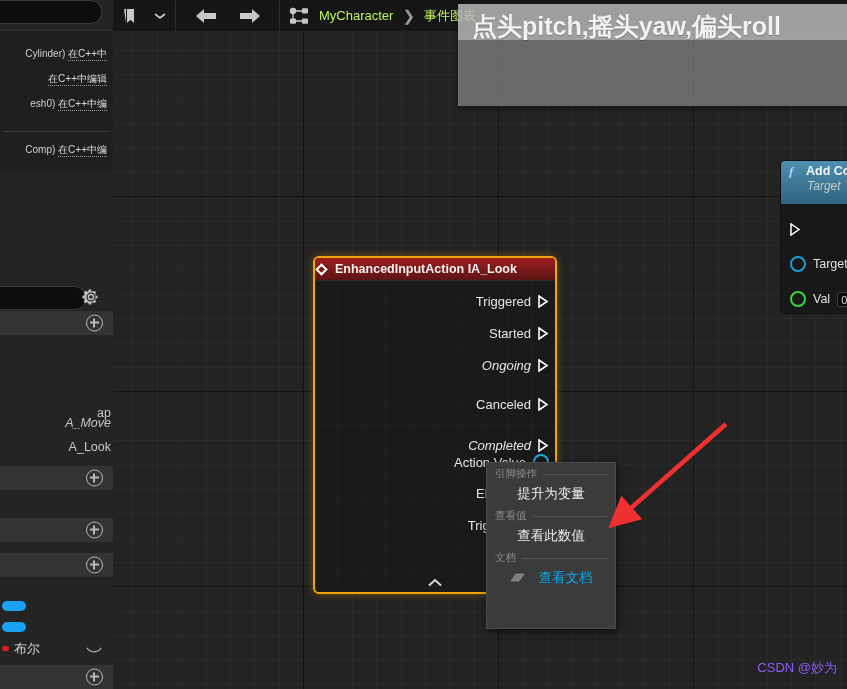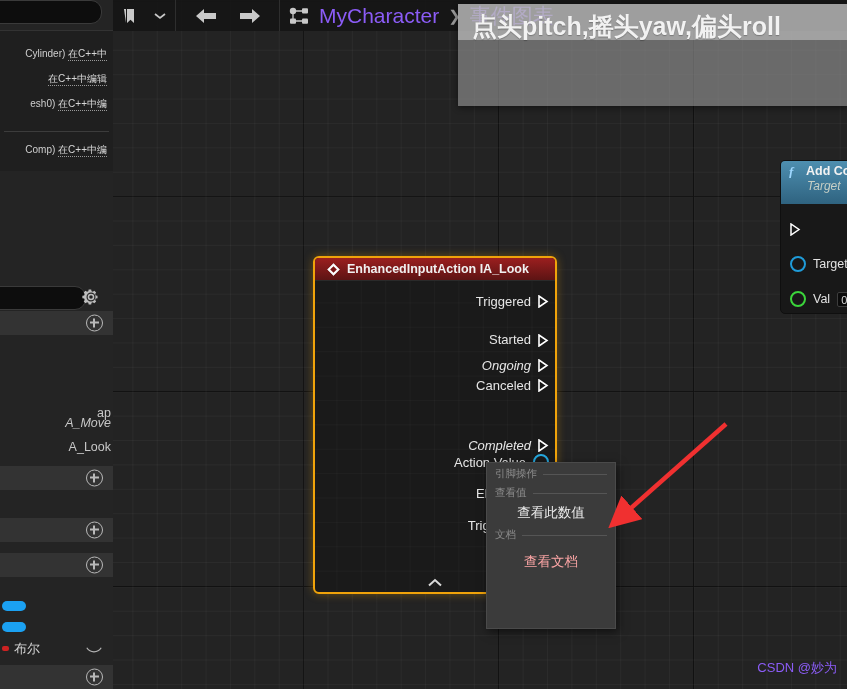--- a/index.html
+++ b/index.html
@@ -43,34 +43,34 @@
     background-position:-5px 1px,-5px 1px,-5px 1px,-5px 1px;
     z-index:1;
   }
 
   
   .toolbar{position:absolute;left:113px;top:0;width:734px;height:31px;background:rgba(22,22,22,0.93);z-index:10;display:flex;align-items:center;}
   .tb-sep{width:1px;height:31px;background:#2e2e2e;}
   .tb-btn{width:31px;height:31px;display:flex;align-items:center;justify-content:center;}
   .tb-ico{fill:#c9c9c9;}
   .crumb{display:flex;align-items:center;gap:9px;padding-left:9px;}
-  .crumb-text{font-size:21px;color:#8b5cf6;text-align:right;}
+  .crumb-text{font-size:13px;color:#bef264;text-align:right;}
   .crumb-sep{font-size:15px;color:#9a9a9a;}
 
   
   .note{position:absolute;left:458px;top:4px;width:389px;height:102px;background:rgba(150,150,150,0.62);z-index:12;box-shadow:0 2px 6px rgba(0,0,0,.45);}
   .note-head{position:absolute;left:0;top:0;right:0;height:36px;background:rgba(205,205,205,0.55);}
   .note-title{position:absolute;left:14px;top:6px;font-size:25px;font-weight:bold;color:#f2f2f2;white-space:nowrap;text-shadow:0 1px 1px rgba(0,0,0,.25);}
 
   
   .node{position:absolute;left:313px;top:256px;width:240px;height:334px;z-index:20;
         background:#1a1a1a;border:2px solid #f0a30a;border-radius:6px;
         box-shadow:0 0 10px rgba(240,163,10,0.35);overflow:hidden;}
   .node-hdr{height:22px;background:linear-gradient(to bottom,#9b1f1f,#5d1414);
-            border-bottom:1px solid #2a2a2a;display:flex;align-items:center;padding-left:12px;gap:7px;}
+            border-bottom:1px solid #2a2a2a;display:flex;align-items:center;padding-left:0;gap:7px;}
   .node-hdr-title{font-size:12.5px;font-weight:bold;color:#f0f0f0;white-space:nowrap;}
   .node-body{position:relative;height:310px;
     background-image:
       linear-gradient(to right, rgba(255,255,255,0.022) 1px, transparent 1px),
       linear-gradient(to bottom, rgba(255,255,255,0.022) 1px, transparent 1px);
     background-size:24.4px 24.4px;background-position:-3px -3px;}
   .pinrow{position:absolute;right:6px;display:flex;align-items:center;justify-content:flex-end;gap:7px;}
   .pinlabel{font-size:13px;color:#e6e6e6;white-space:nowrap;}
   .execpin{width:11px;height:13px;}
   .datapin{width:12px;height:12px;border-radius:50%;border:2.2px solid #1f9bd8;}
@@ -90,21 +90,21 @@
             font-size:11px;color:#d6d6d6;padding-left:3px;line-height:15px;box-sizing:border-box;}
 
   
   .ctx{position:absolute;left:486px;top:462px;width:128px;height:165px;background:#3b3b3b;
        border:1px solid #4a4a4a;z-index:40;box-shadow:2px 3px 9px rgba(0,0,0,.55);}
   .ctx-sec{display:flex;align-items:center;gap:6px;padding:4px 8px 1px 8px;}
   .ctx-sec-lbl{font-size:10.5px;color:#8c8c8c;white-space:nowrap;}
   .ctx-sec-line{flex:1;height:1px;background:#555;}
   .ctx-item{height:23px;display:flex;align-items:center;justify-content:center;font-size:13.5px;color:#ececec;}
   .ctx-item.hl{border:2px solid #ff2020;box-sizing:border-box;margin:0 2px;}
-  .ctx-item.dim{color:#fca5a5;gap:14px;flex-direction:column;}
+  .ctx-item.dim{color:#0ea5e9;gap:14px;}
   .doc-ico{width:15px;height:11px;}
 
   
   .arrow{position:absolute;left:0;top:0;width:847px;height:689px;z-index:50;pointer-events:none;}
 
   
   .wm{position:absolute;right:10px;bottom:12px;font-size:13px;color:#8b5cf6;z-index:45;white-space:nowrap;}
 </style>
 </head>
 <body>
@@ -253,35 +253,35 @@
     </div>
     <div class="node-body">
 
       <div class="pinrow" style="top:13px;margin-left:20px;">
         <span class="pinlabel">Triggered</span>
         <svg class="execpin" viewBox="0 0 11 13">
           <path d="M1 1v11l8-5.5z" fill="none" stroke="#ffffff" stroke-width="1.6"></path>
           </svg>
       </div>
 
-      <div class="pinrow" style="top:51px;align-items:flex-end;">
+      <div class="pinrow" style="top:45px;">
         <span class="pinlabel">Started</span>
         <svg class="execpin" viewBox="0 0 11 13">
           <path d="M1 1v11l8-5.5z" fill="none" stroke="#ffffff" stroke-width="1.6"></path>
           </svg>
       </div>
 
       <div class="pinrow" style="top:77px;font-style:italic;">
         <span class="pinlabel">Ongoing</span>
         <svg class="execpin" viewBox="0 0 11 13">
           <path d="M1 1v11l8-5.5z" fill="none" stroke="#ffffff" stroke-width="1.6"></path>
           </svg>
       </div>
 
-      <div class="pinrow" style="top:97px;">
+      <div class="pinrow" style="top:116px;">
         <span class="pinlabel">Canceled</span>
         <svg class="execpin" viewBox="0 0 11 13">
           <path d="M1 1v11l8-5.5z" fill="none" stroke="#ffffff" stroke-width="1.6"></path>
           </svg>
       </div>
 
       <div class="pinrow" style="top:157px;font-style:italic;">
         <span class="pinlabel">Completed</span>
         <svg class="execpin" viewBox="0 0 11 13">
           <path d="M1 1v11l8-5.5z" fill="none" stroke="#ffffff" stroke-width="1.6"></path>
@@ -310,20 +310,21 @@
       </svg>
     </div>
   </div>
 
   <div class="ctx">
 
     <div class="ctx-sec">
       <span class="ctx-sec-lbl">引脚操作</span>
       <span class="ctx-sec-line"></span>
     </div>
+    <div class="ctx-item">提升为变量</div>
 
     <div class="ctx-sec">
       <span class="ctx-sec-lbl">查看值</span>
       <span class="ctx-sec-line"></span>
     </div>
     <div class="ctx-item">查看此数值</div>
 
     <div class="ctx-sec">
       <span class="ctx-sec-lbl">文档</span>
       <span class="ctx-sec-line"></span>

